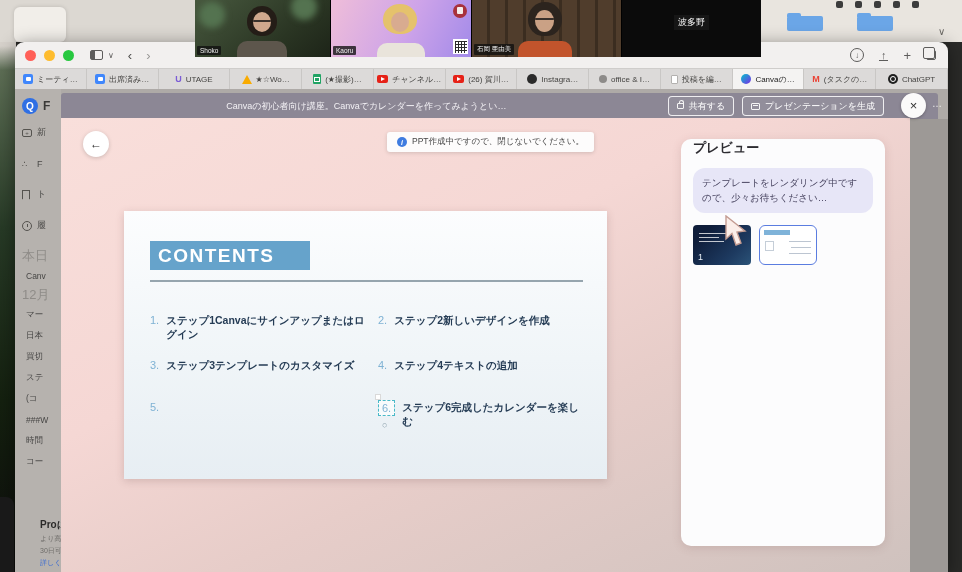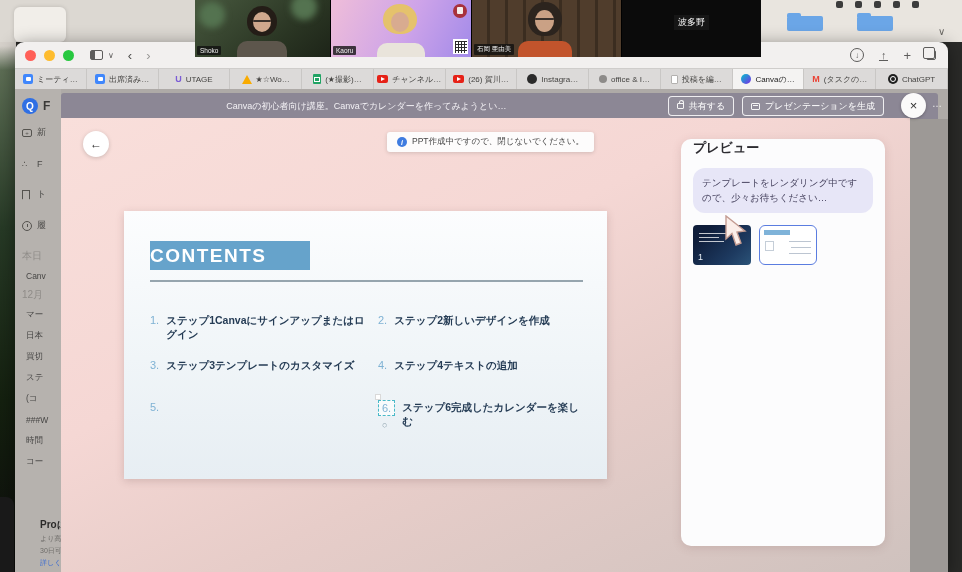--- a/index.html
+++ b/index.html
@@ -104,21 +104,21 @@
   .logo-q { width:16px; height:16px; border-radius:50%; background:#2f6fe4; color:#fff; font-size:10px; font-weight:bold;
     display:flex; align-items:center; justify-content:center; flex:none; }
   .logo-txt { margin-left:5px; font-size:12px; font-weight:bold; color:#3a3937; }
   .nav-row { display:flex; align-items:center; height:31px; color:#4a4947; font-size:9px; white-space:nowrap; }
   .nico { width:15px; flex:none; display:flex; align-items:center; }
   .i-chatplus { width:10px; height:8px; border:1.2px solid #55534f; border-radius:2px; display:flex; align-items:center; justify-content:center; font-size:6px; color:#55534f; }
   .i-nodes { color:#55534f; font-size:9px; letter-spacing:-1px; }
   .i-bookmark { width:8px; height:10px; border:1.2px solid #55534f; border-bottom:none; clip-path:polygon(0 0,100% 0,100% 100%,50% 72%,0 100%); background:transparent; }
   .i-clock { width:10px; height:10px; border:1.2px solid #55534f; border-radius:50%; position:relative; }
   .i-clock::before { content:""; position:absolute; left:4px; top:2px; width:1px; height:3px; background:#55534f; }
-  .sec { font-size:10px; color:#8f8c88; height:18px; display:flex; align-items:center; white-space:nowrap; }
+  .sec { font-size:13px; color:#8f8c88; height:18px; display:flex; align-items:center; white-space:nowrap; }
   .side-item { font-size:8.5px; color:#474645; height:21px; display:flex; align-items:center; padding-left:4px; white-space:nowrap; }
   .pro { position:absolute; left:6px; bottom:4px; white-space:nowrap;margin-left:19px; }
   .pro-t { font-size:10px; font-weight:bold; color:#2b2a29; }
   .pro-s { font-size:7px; color:#6e6c69; margin-top:2px; }
   .pro-l { font-size:7px; color:#3c6cd1; margin-top:2px; }
 
   
   .modal { position:absolute; left:46px; top:29px; width:849px; bottom:0;
     background:linear-gradient(155deg,#f9dfdb 0%,#f5d7d4 38%,#e7cdc9 62%,#cfc2be 100%); }
   .gray-strip { position:absolute; left:895px; top:30px; right:0; bottom:0; background:#9d9996; }
@@ -132,21 +132,21 @@
     box-shadow:0 1px 4px rgba(0,0,0,.18); display:flex; align-items:center; justify-content:center; font-size:12px; color:#2e2e2e; }
   .toast { position:absolute; left:326px; top:14px; display:flex; align-items:center; gap:5px; background:#fdfcfc;
     border-radius:3px; padding:4px 10px; box-shadow:0 1px 4px rgba(0,0,0,.15); font-size:8.5px; color:#454545; white-space:nowrap; }
   .info-ic { width:10px; height:10px; border-radius:50%; background:#3f7ce0; color:#fff; font-size:7px; font-weight:bold;
     display:flex; align-items:center; justify-content:center; flex:none; font-style:italic; }
 
   
   .slide { position:absolute; left:63px; top:93px; width:483px; height:268px;
     background:linear-gradient(180deg,#fcfdfe 0%,#f0f5f8 55%,#e7eef3 100%); box-shadow:0 2px 8px rgba(100,70,70,.22); }
   .s-title { position:absolute; left:26px; top:30px; width:160px; height:29px; background:#66a3cb; color:#fff;
-    font-size:19px; font-weight:600; letter-spacing:1.5px; display:flex; align-items:center; }
+    font-size:19px; font-weight:600; letter-spacing:1.5px; display:flex; align-items:center; padding-left:8px; }
   .s-rule { position:absolute; left:26px; right:24px; top:69px; height:2px; background:#96a5ae; }
   .s-grid { position:absolute; left:26px; top:102px; right:14px; display:grid;
     grid-template-columns:228px 1fr; grid-template-rows:45px 42px auto; }
   .s-item { display:flex; align-items:flex-start; padding-right:10px; }
   .s-num { color:#7fb2d4; font-size:11px; margin-right:7px; flex:none; line-height:1.3; }
   .s-text { color:#253c55; font-size:10.5px; font-weight:600; line-height:1.35; }
   .numbox { border:1px dashed #49b9c8; background:rgba(255,255,255,.65); padding:0 3px; position:relative; }
   .numbox::before { content:""; position:absolute; left:-4px; top:-7px; width:4px; height:4px; background:#fff; border:1px solid #d9d9d9; }
   .spinner { position:absolute; left:258px; top:209px; font-size:9px; color:#8ba0ab; }
 

